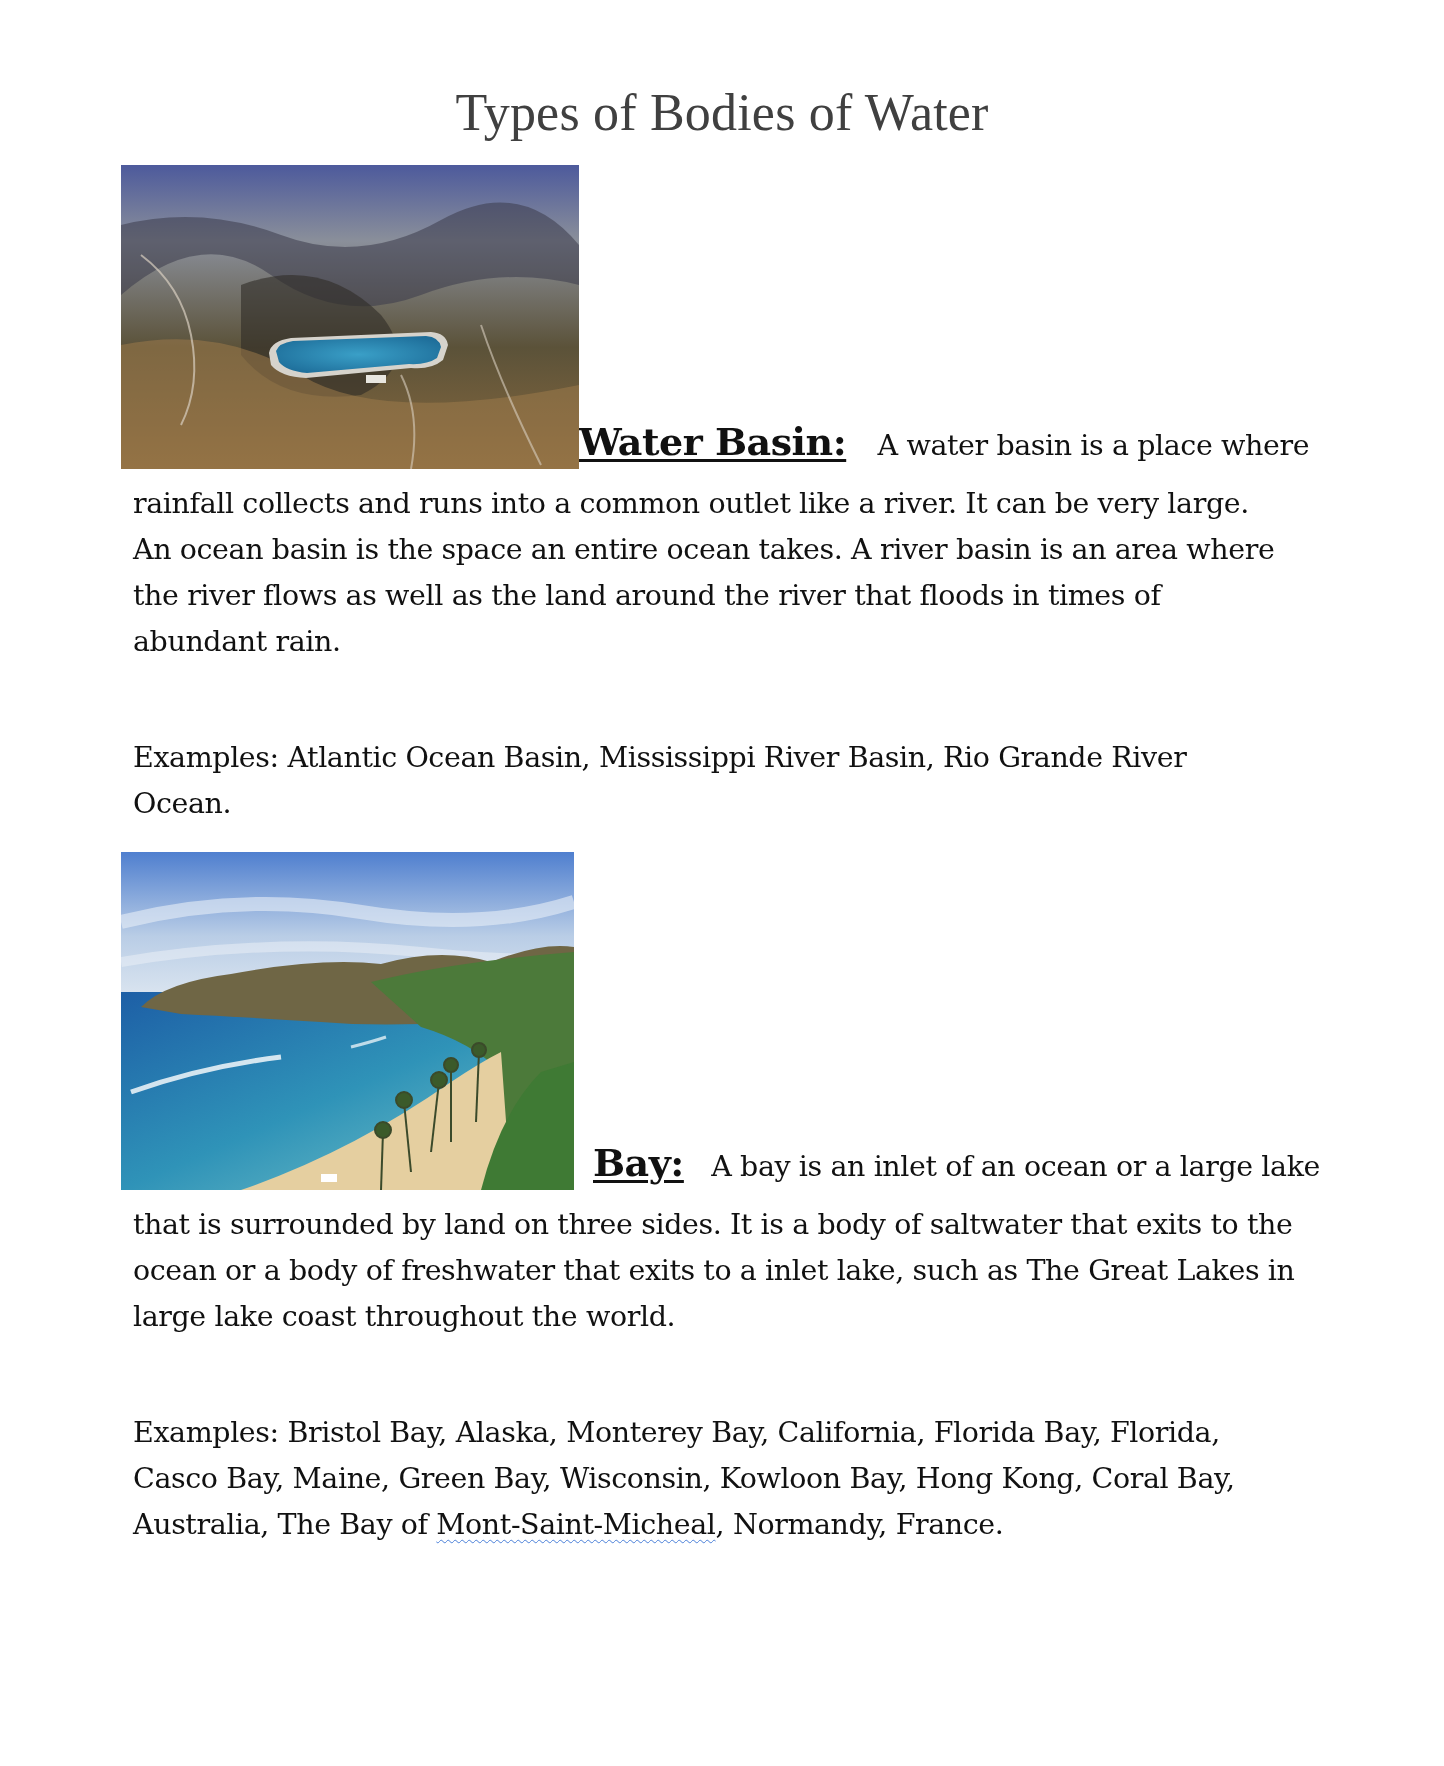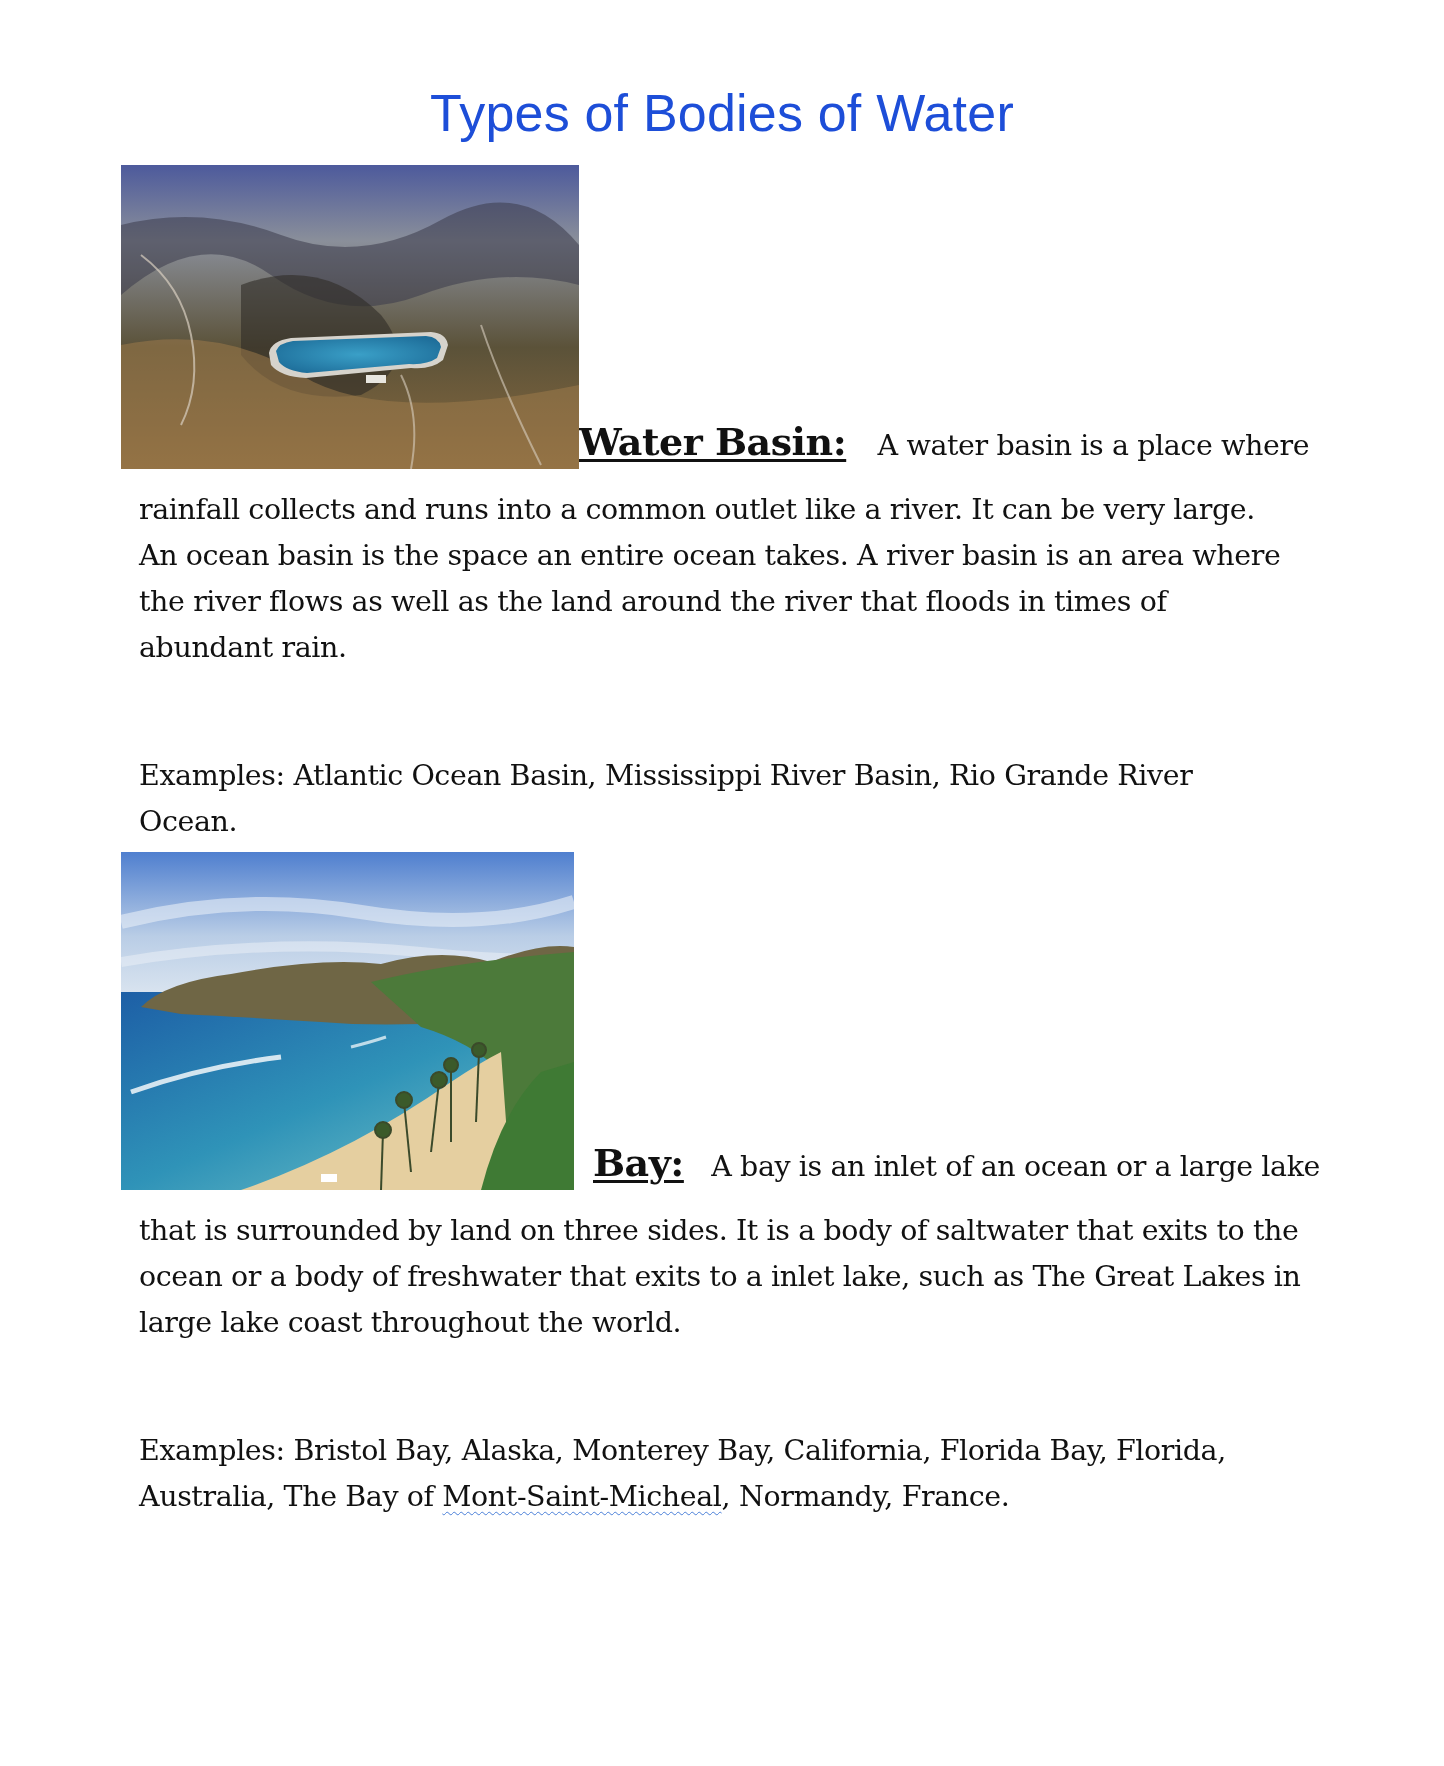--- a/index.html
+++ b/index.html
@@ -1,22 +1,22 @@
 <!DOCTYPE html>
 <html><head>
 <meta charset="utf-8">
 <style>
   html, body { margin: 0; padding: 0; background: #ffffff; }
   body { width: 1444px; height: 1766px; position: relative; overflow: hidden; font-family: "DejaVu Serif", "Liberation Serif", serif; color: #111; }
-  .title { position: absolute; left: 0; width: 1444px; top: 48px; text-align: center; font-family: Liberation Sans, sans-serif; font-size: 52px; color: #1d4ed8; font-weight: normal; letter-spacing: 0.2px; }
+  .title { position: absolute; left: 0; width: 1444px; top: 48px; text-align: center; font-family: Liberation Serif, serif; font-size: 52px; color: #404040; font-weight: normal; letter-spacing: 0.2px; }
   .section { position: absolute; left: 121px; width: 1260px; font-size: 28.5px; line-height: 46px; letter-spacing: -0.4px; }
   .img-row { display: flex; align-items: flex-end; height: auto; }
   .photo { display: block; flex: 0 0 auto; position: relative; overflow: hidden; }
   .term { font-weight: bold; text-decoration: underline; text-decoration-thickness: 3px; text-underline-offset: 4px; font-size: 38px; letter-spacing: -0.5px; line-height: 38px; }
-  .para { margin: 18px; }
+  .para { margin: 12px; }
   .gap { height: 46px; }
   .squiggle { text-decoration: underline wavy #4a7fd8; text-decoration-thickness: 1px; text-underline-offset: 5px; }
   svg { display: block; }
 </style>
 </head>
 <body>
 
 <h1 class="title">Types of Bodies of Water</h1>
 
 <div class="section" style="top:165px;">
@@ -114,15 +114,16 @@
     </div>
   </div>
   <p class="para">
     <span style="display:block">that is surrounded by land on three sides. It is a body of saltwater that exits to the</span>
     <span style="display:block">ocean or a body of freshwater that exits to a inlet lake, such as The Great Lakes in</span>
     <span style="display:block">large lake coast throughout the world.</span>
   </p>
   <div class="gap"></div>
   <p class="para">
     <span style="display:block">Examples: Bristol Bay, Alaska, Monterey Bay, California, Florida Bay, Florida,</span>
+    <span style="display:block">Casco Bay, Maine, Green Bay, Wisconsin, Kowloon Bay, Hong Kong, Coral Bay,</span>
     <span style="display:block"><span>Australia, The Bay of </span><span class="squiggle">Mont-Saint-Micheal</span><span>, Normandy, France.</span></span>
   </p>
 </div>
 
 </body></html>

